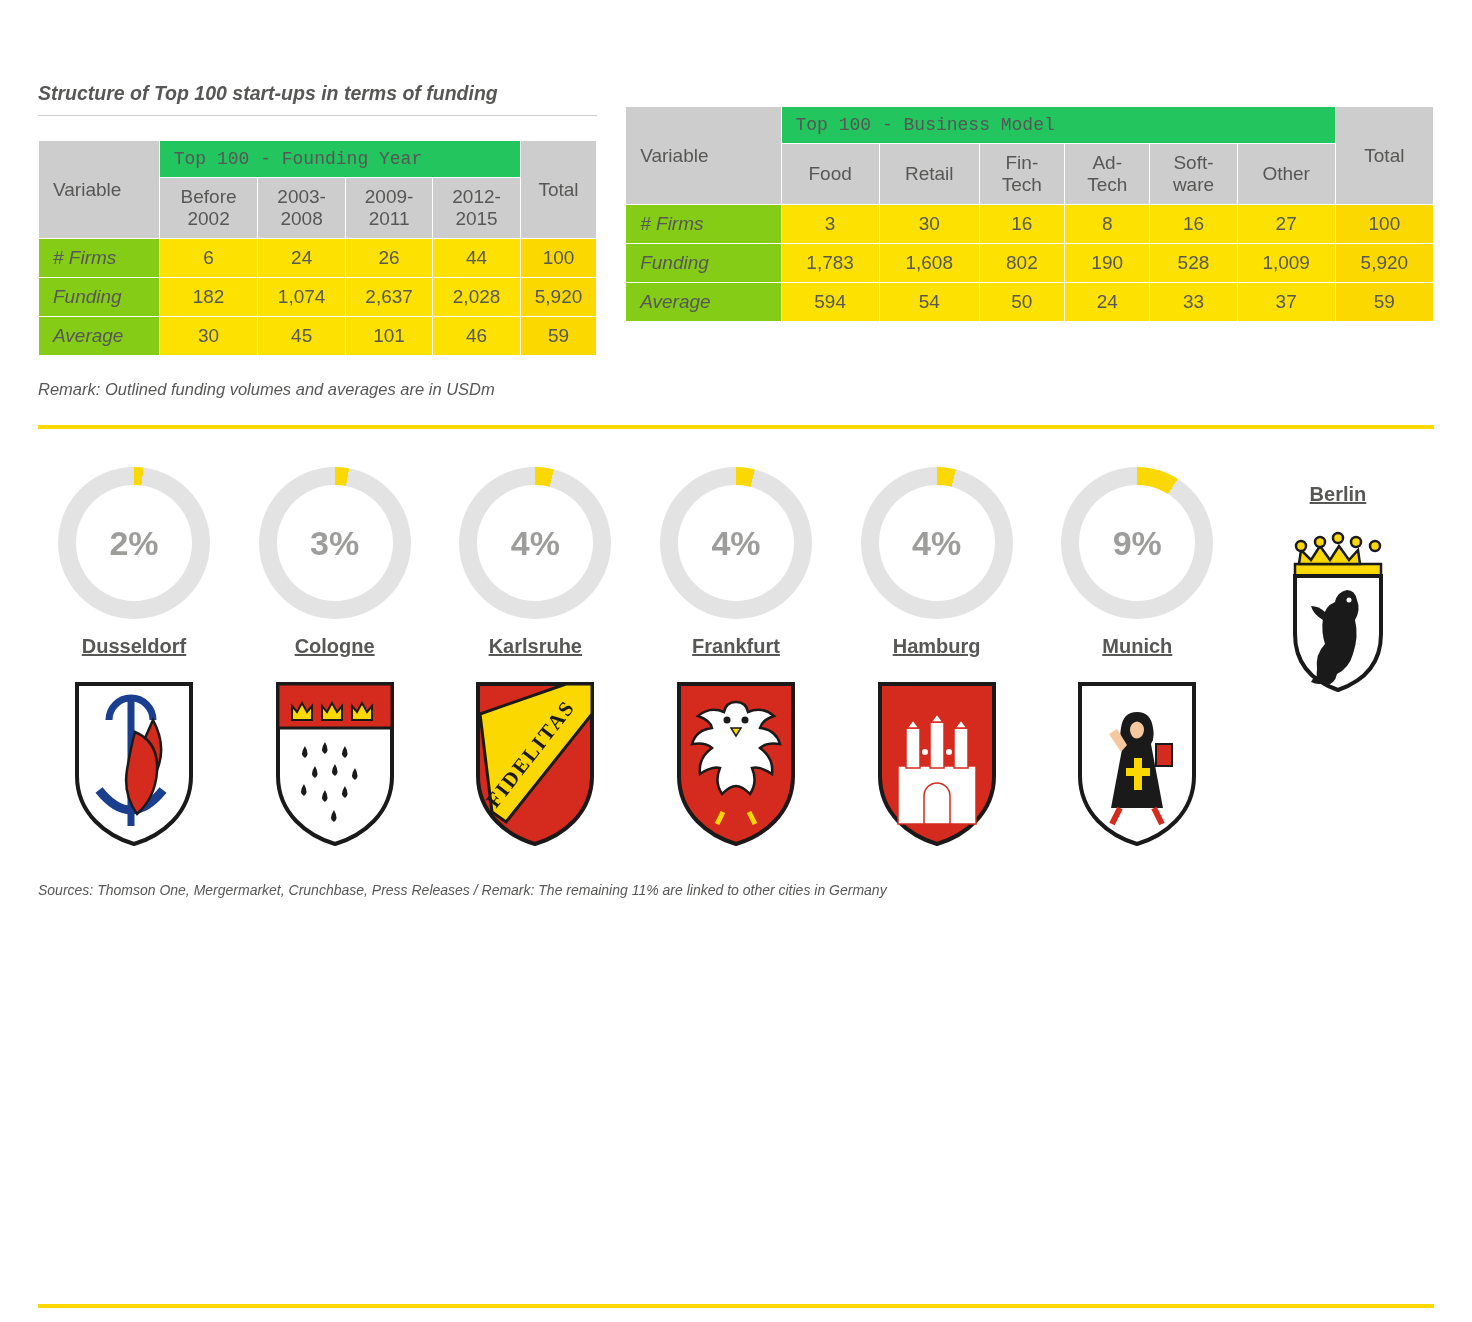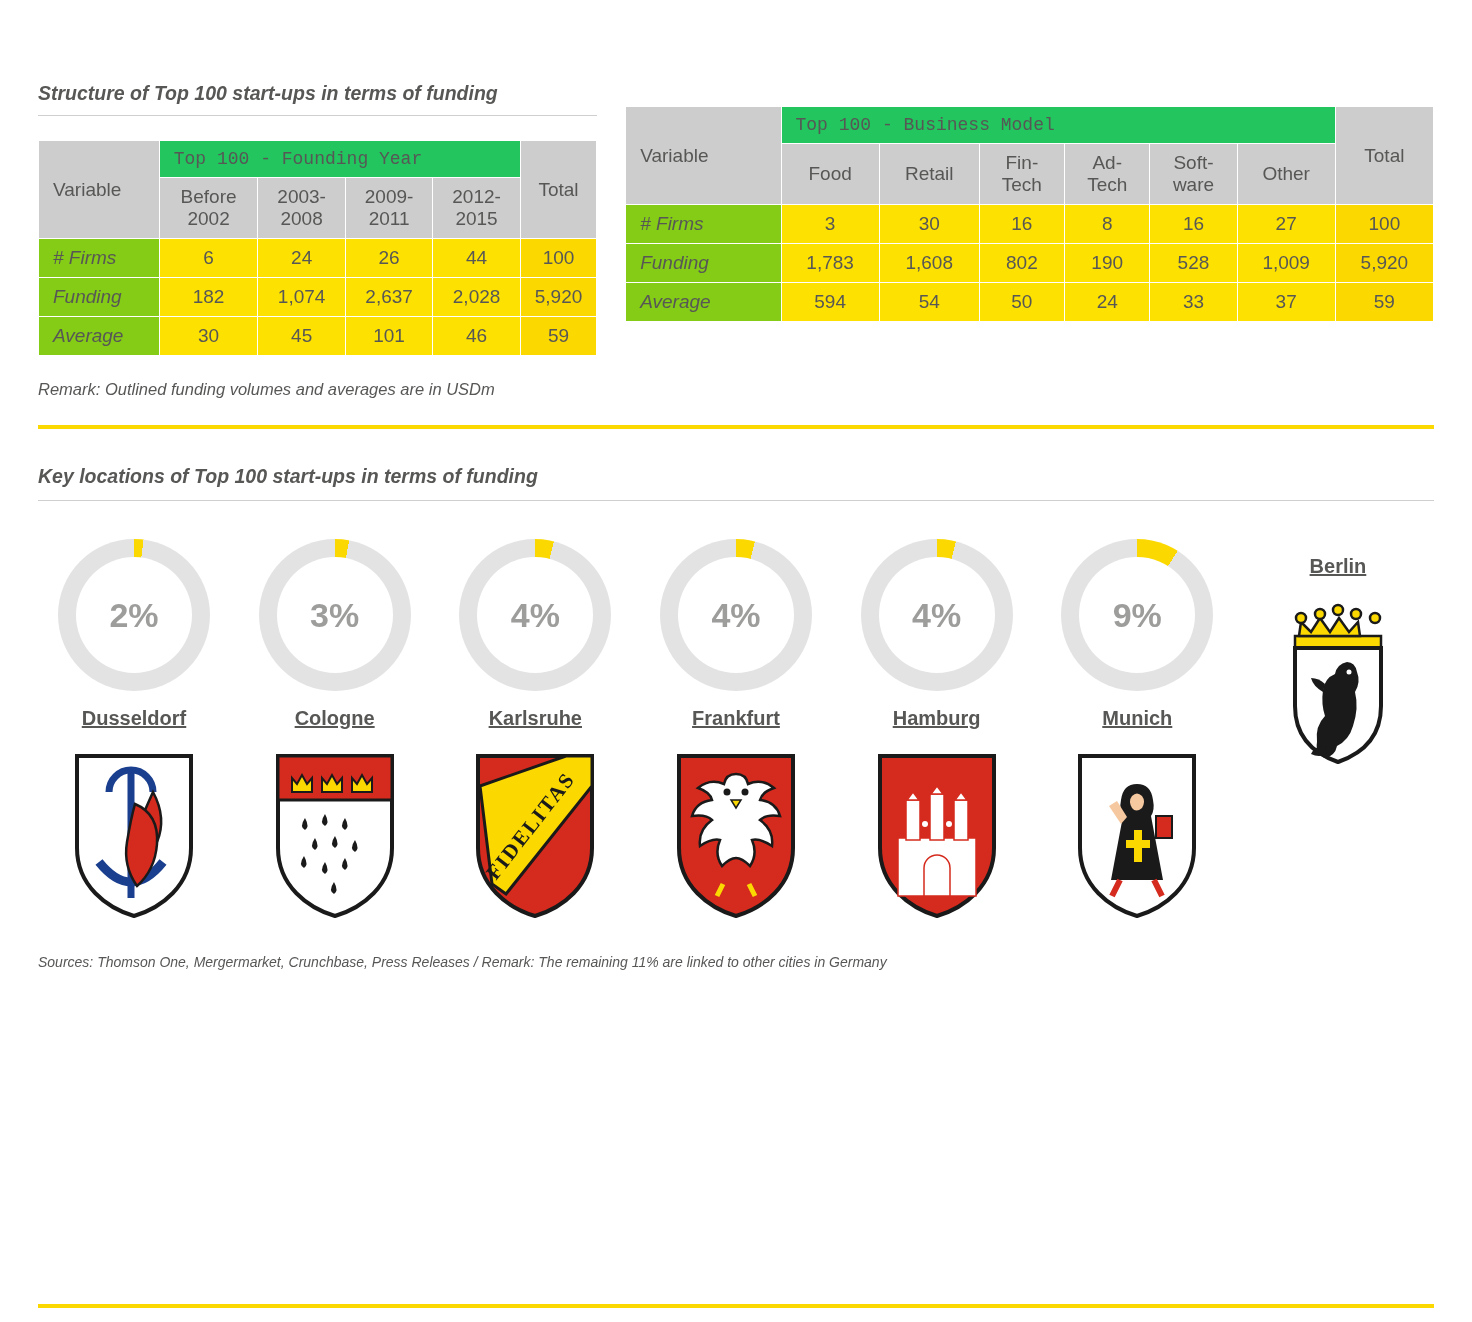--- a/index.html
+++ b/index.html
@@ -261,21 +261,20 @@
           <td class="cell-total">59</td>
         </tr>
       </tbody>
         </table>
     </div>
 
   </div>
 
   <div class="divider-yellow"></div>
 
-  <div class="section-head">Key locations of Top 100 start-ups in terms of funding</div>
 
   <div class="donuts">
 
     <div class="donut-col">
       <div class="donut" style="background: conic-gradient(#fbd900 0% 2%, #e3e3e3 2% 100%);">
         <div class="hole"></div>
         <div class="pct">2%</div>
       </div>
       <div class="city-name">Dusseldorf</div>
       <div class="crest">

